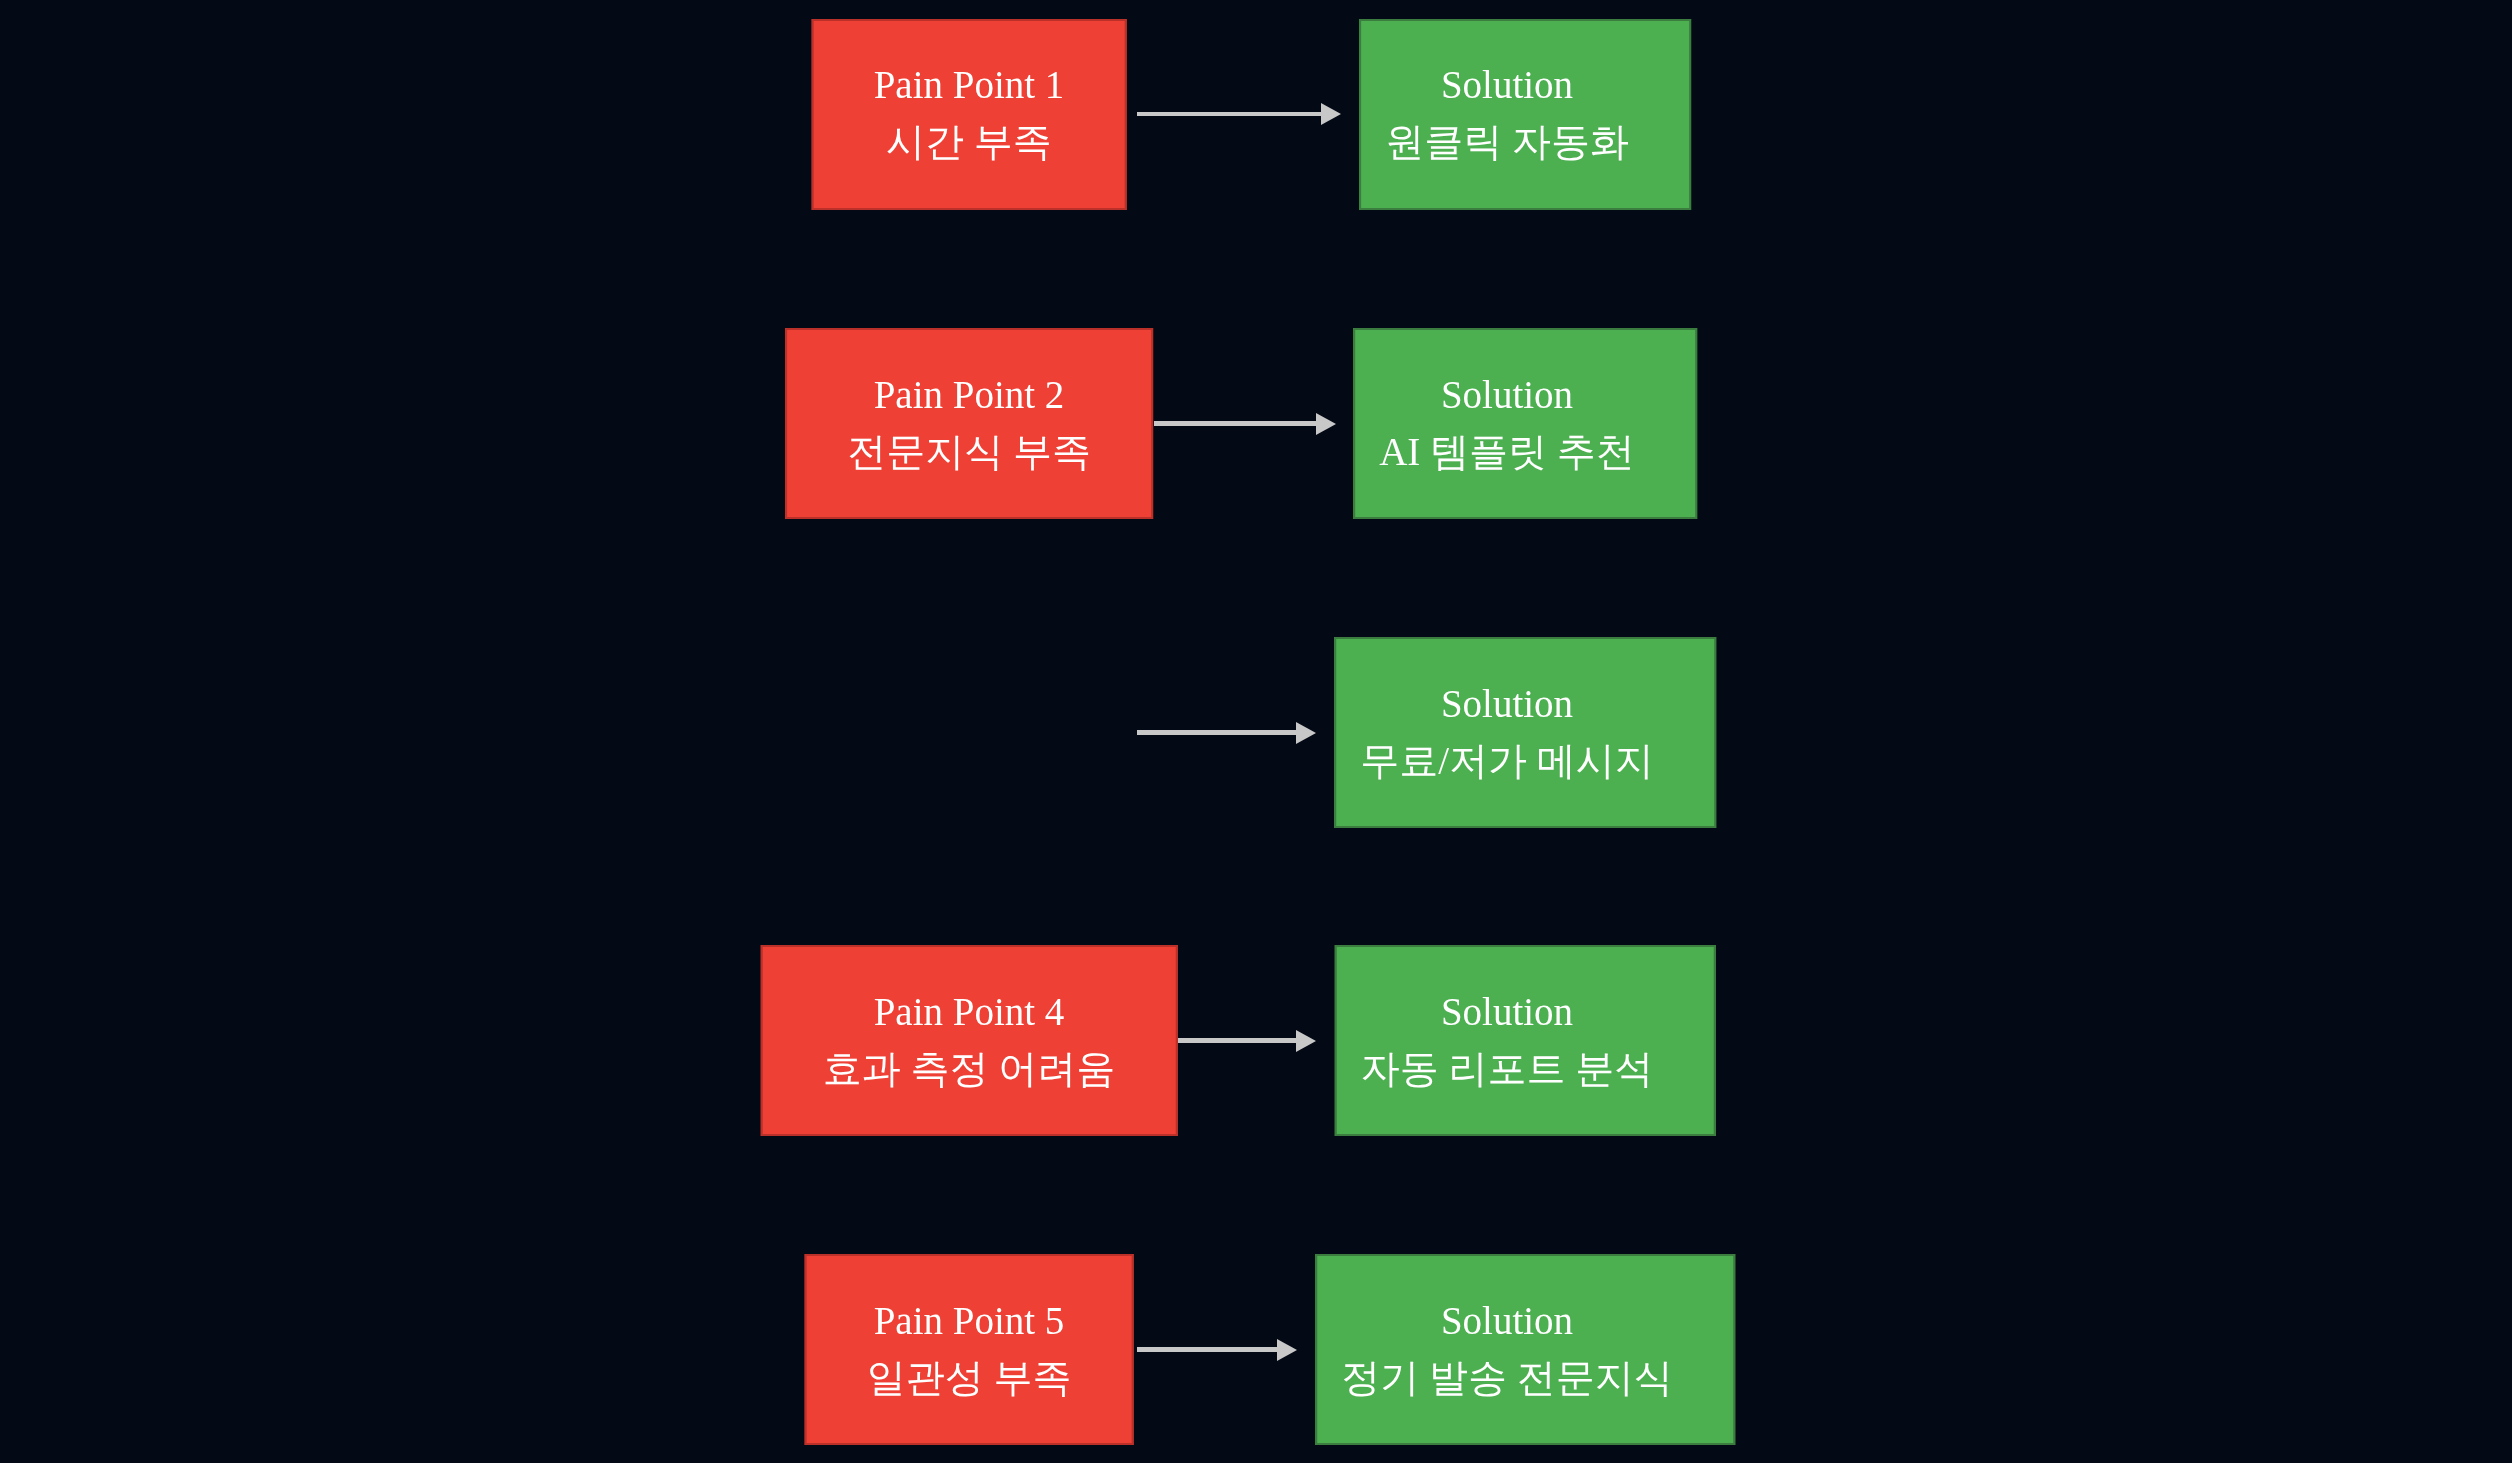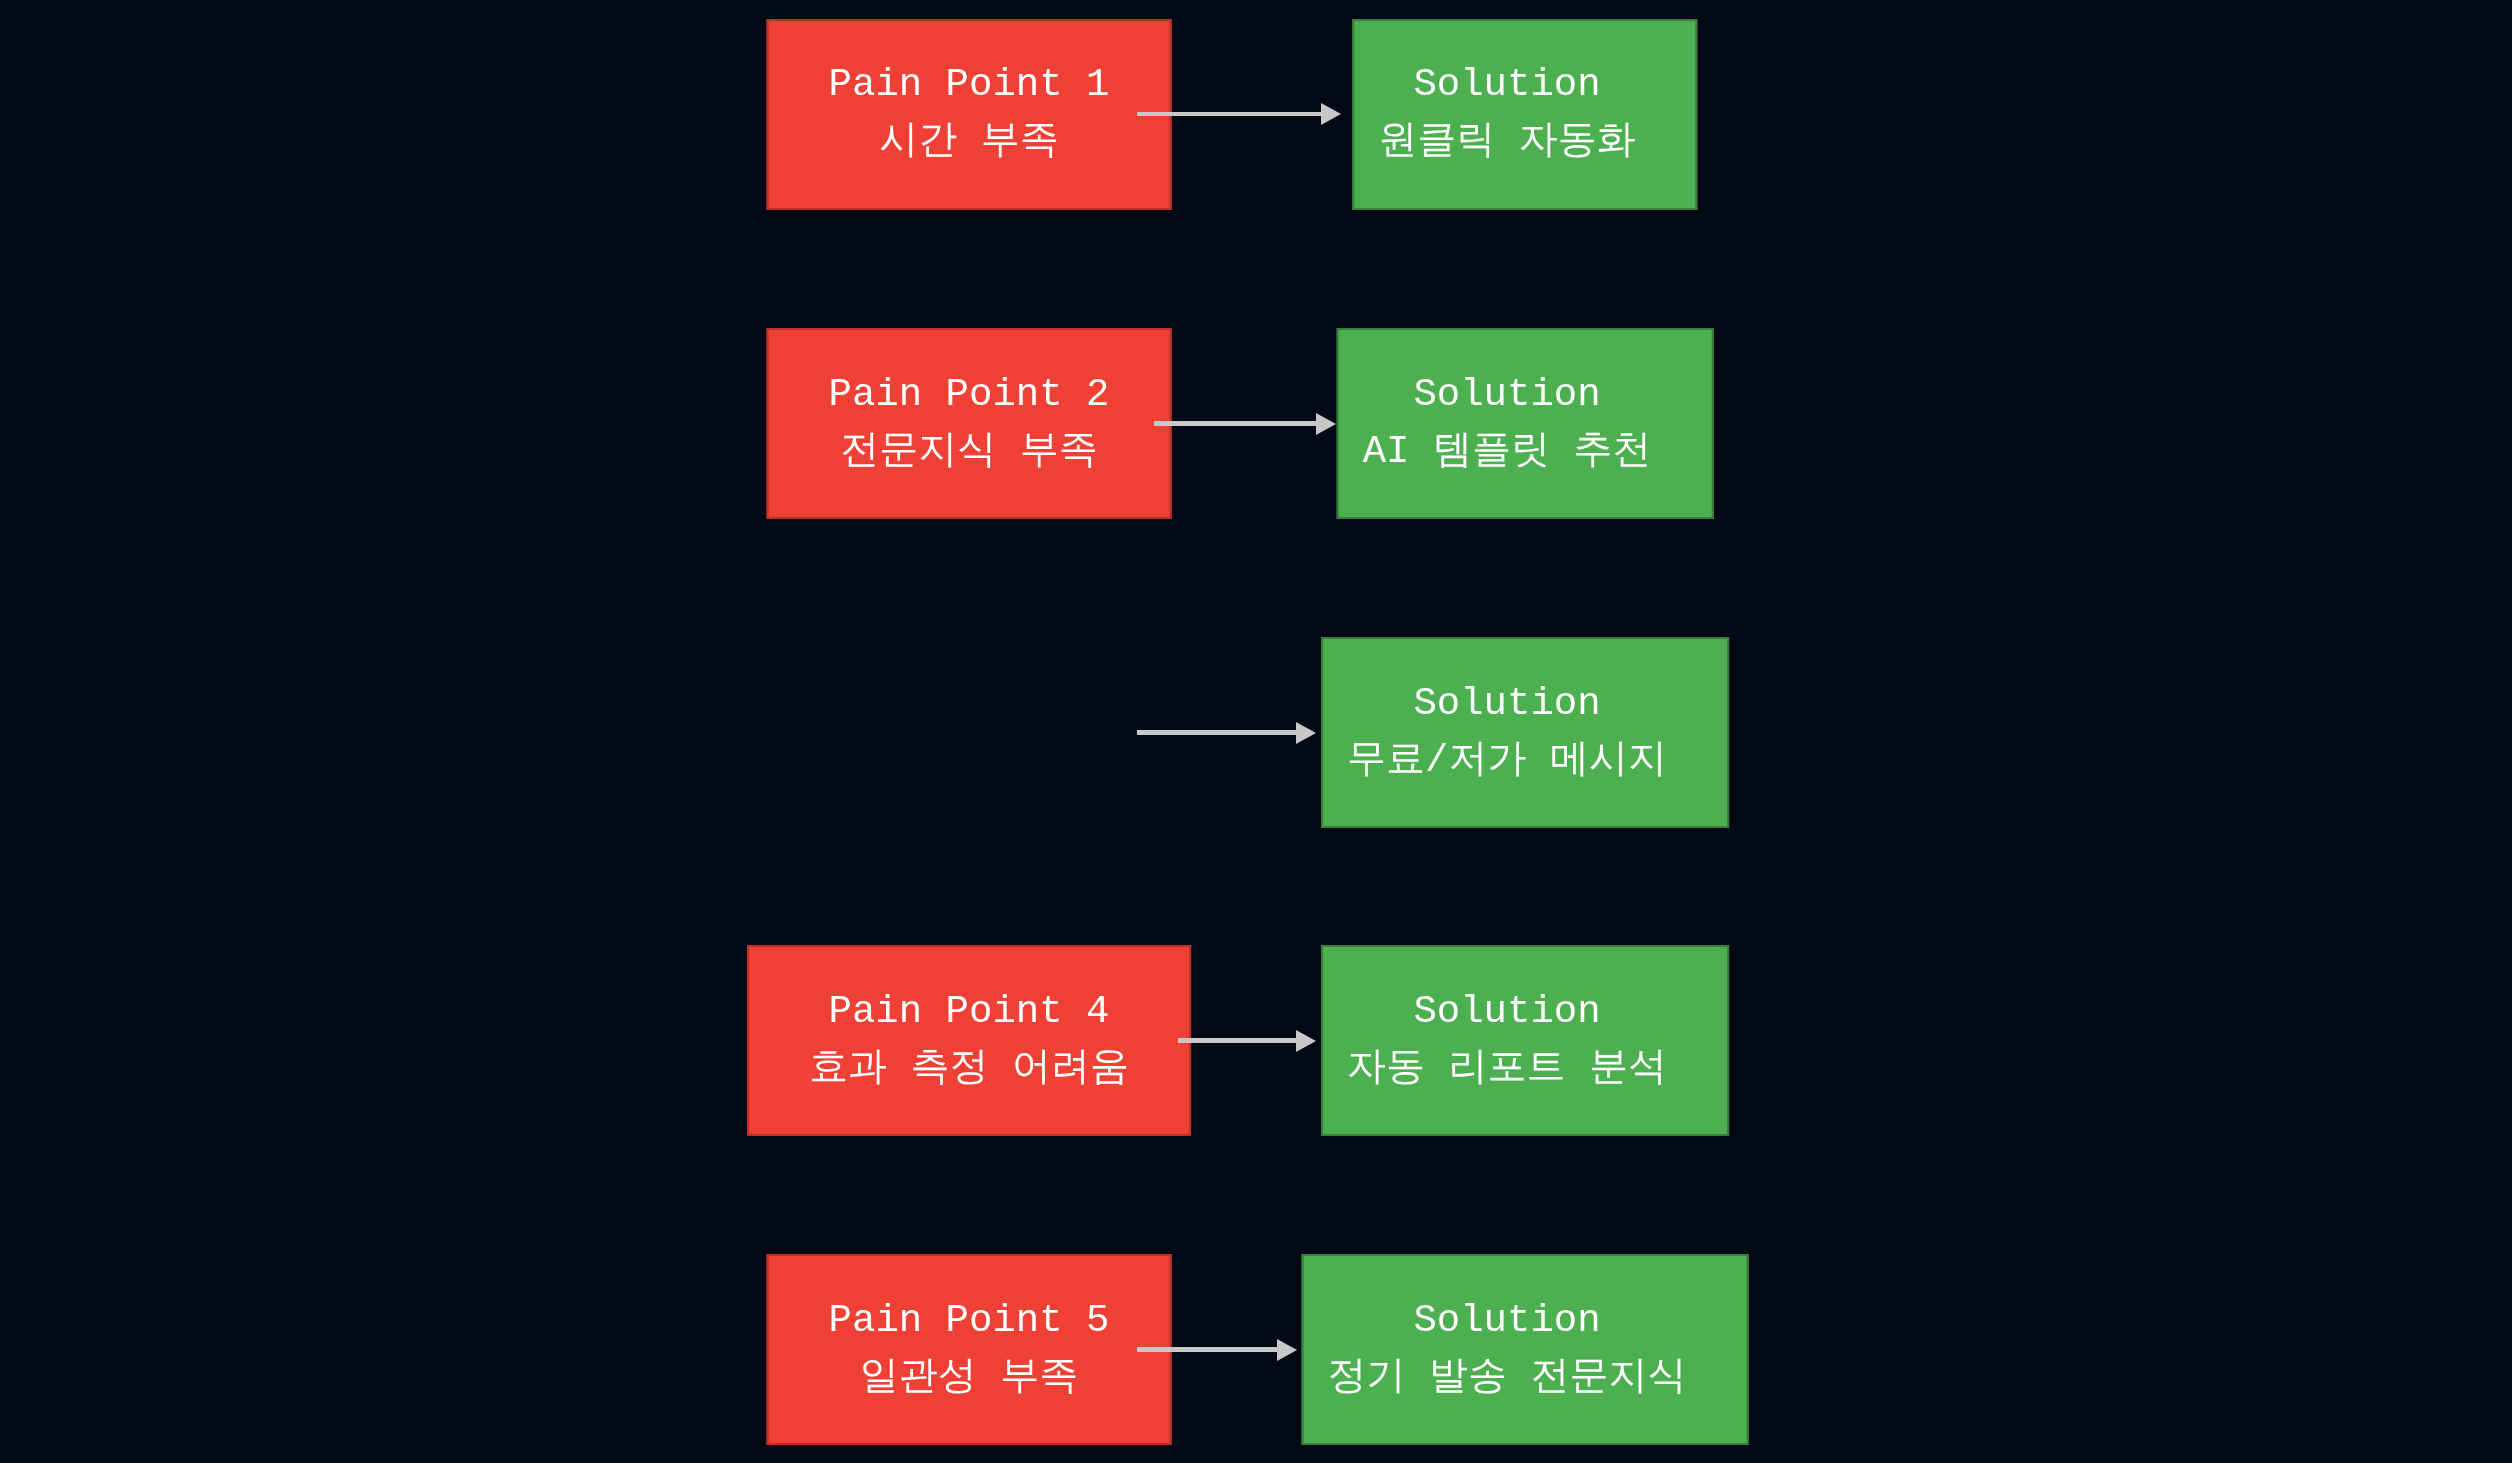--- a/index.html
+++ b/index.html
@@ -16,21 +16,21 @@
     margin: 0;
     padding: 0;
     background: var(--background);
   }
   #canvas {
     position: relative;
     width: 2512px;
     height: 1464px;
     background: var(--background);
     overflow: hidden;
-    font-family: Liberation Mono, monospace;
+    font-family: Liberation Serif, serif;
   }
   .row {
     position: absolute;
     left: 0;
     width: 100%;
     height: 191px;
   }
   .box {
     position: absolute;
     top: 0;

